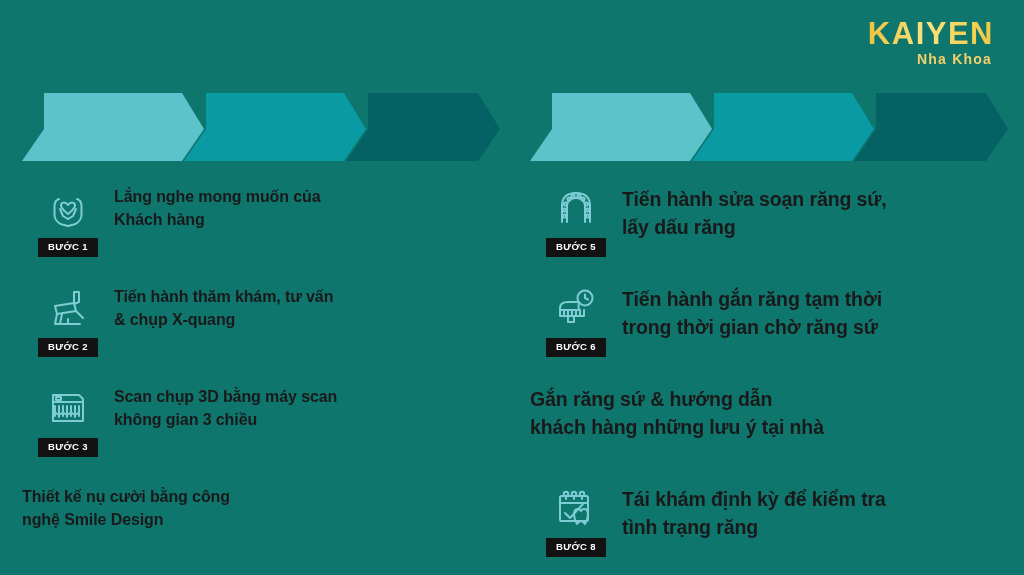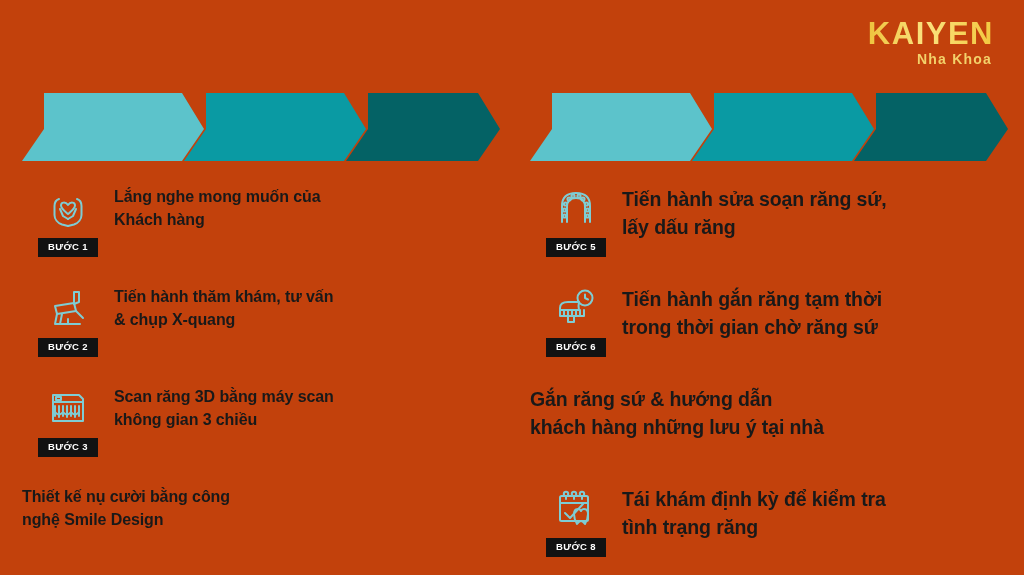--- a/index.html
+++ b/index.html
@@ -9,21 +9,21 @@
     height: 575px;
     background: #ffffff;
     font-family: "Liberation Sans", sans-serif;
     overflow: hidden;
   }
 
   .page {
     position: relative;
     width: 1024px;
     height: 575px;
-    background: #c2410c;
+    background: #0f766e;
   }
 
   
   .logo {
     position: absolute;
     top: 18px;
     right: 30px;
     text-align: right;
     line-height: 1;
   }
@@ -200,21 +200,21 @@
                 <path d="M7 9 L33 9 L37 13 L37 35 L7 35 Z"></path>
                 <path d="M7 16 L37 16"></path>
                 <rect x="10" y="11" width="5" height="3"></rect>
                 <path d="M9 20 L9 30 M13 20 L13 31 M17 20 L17 30 M21 20 L21 31 M25 20 L25 30 M29 20 L29 31 M33 20 L33 30"></path>
                 <path d="M9 26 Q13 31 17 26 Q21 31 25 26 Q29 31 33 26"></path>
               </svg>
             </div>
             <div class="step-badge">BƯỚC 3</div>
           </div>
           <div class="step-text">
-            <span>Scan răng 3D bằng máy scan</span><br>
+            <span>Scan chụp 3D bằng máy scan</span><br>
             <span>không gian 3 chiều</span>
           </div>
         </div>
 
         <div class="step">
           <div class="step-text">
             <span>Thiết kế nụ cười bằng công</span><br>
             <span>nghệ Smile Design</span>
           </div>
         </div>

